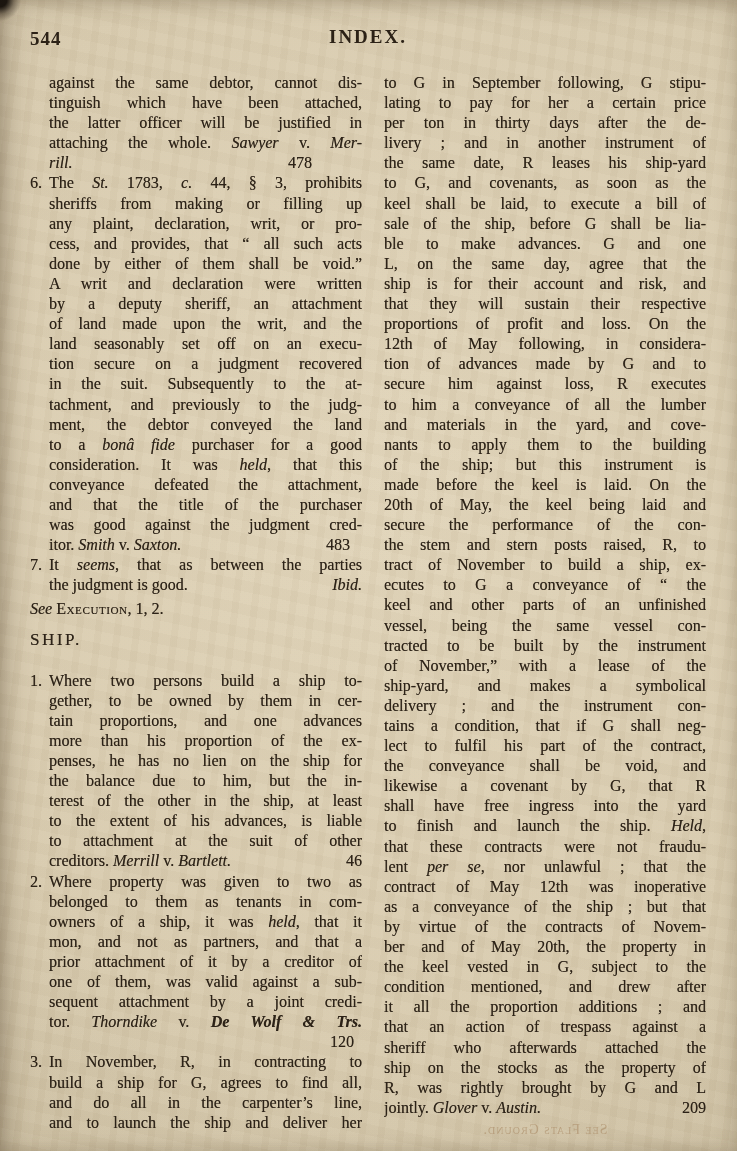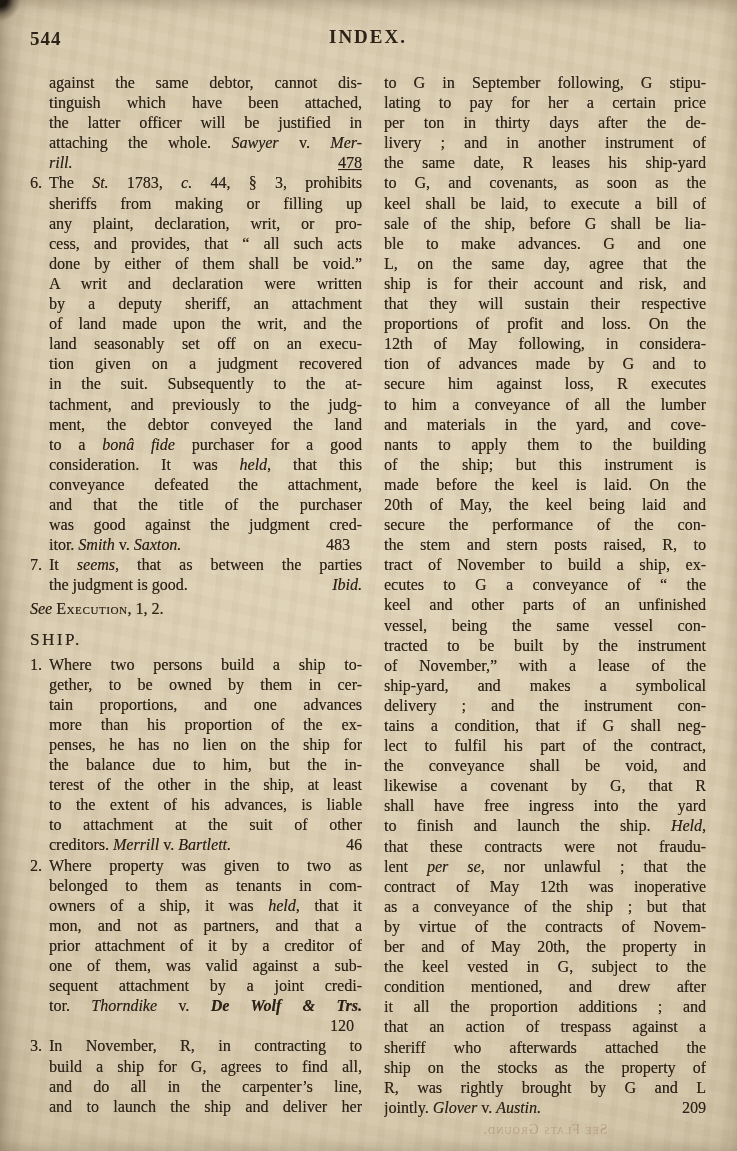--- a/index.html
+++ b/index.html
@@ -50,21 +50,21 @@
     font-size: 16px;
     text-shadow: 0.2px 0.2px 0.4px rgba(44,34,23,0.55);
   }
   .just { text-align: justify; text-align-last: justify; }
   .cont { padding-left: 19px; }
   .refline { display: flex; justify-content: space-between; }
   .refline .lpart { white-space: nowrap; }
   .refline .rpart { white-space: nowrap; }
   .center { }
   .see { margin-top: 4px; }
-  .heading { margin-top: 10px; margin-bottom: 5px; font-size: 17px; letter-spacing: 2.5px; }
+  .heading { margin-top: 10px; margin-bottom: 21px; font-size: 17px; letter-spacing: 2.5px; }
   .num { display: inline-block; min-width: 19px; }
   .sc { font-variant: small-caps; letter-spacing: 0.6px; }
   i.b { font-weight: bold; }
   .bleed {
     position: absolute; top: 1122px; left: 415px; width: 260px;
     text-align: center; font-size: 14px;
     font-variant: small-caps; letter-spacing: 1px;
     transform: scaleX(-1);
     color: rgba(146,104,62,0.38);
     filter: blur(0.5px);
@@ -83,32 +83,32 @@
 </div>
 
 <div class="page-body">
   <div class="col col-left" id="col-left">
       <div class="line just cont">against the same debtor, cannot dis-</div>
       <div class="line just cont">tinguish which have been attached,</div>
       <div class="line just cont">the latter officer will be justified in</div>
       <div class="line just cont">attaching the whole. <i>Sawyer</i> v. <i>Mer-</i></div>
       <div class="line refline cont">
         <span class="lpart"><i>rill.</i></span>
-        <span class="rpart" style=" text-decoration: underline;">478</span>
+        <span class="rpart" style="margin-right: 50px;">478</span>
       </div>
       <div class="line just"><span class="num">6.</span>The <i>St.</i> 1783, <i>c.</i> 44, § 3, prohibits</div>
       <div class="line just cont">sheriffs from making or filling up</div>
       <div class="line just cont">any plaint, declaration, writ, or pro-</div>
       <div class="line just cont">cess, and provides, that “ all such acts</div>
       <div class="line just cont">done by either of them shall be void.”</div>
       <div class="line just cont">A writ and declaration were written</div>
       <div class="line just cont">by a deputy sheriff, an attachment</div>
       <div class="line just cont">of land made upon the writ, and the</div>
       <div class="line just cont">land seasonably set off on an execu-</div>
-      <div class="line just cont">tion given on a judgment recovered</div>
+      <div class="line just cont">tion secure on a judgment recovered</div>
       <div class="line just cont">in the suit. Subsequently to the at-</div>
       <div class="line just cont">tachment, and previously to the judg-</div>
       <div class="line just cont">ment, the debtor conveyed the land</div>
       <div class="line just cont">to a <i>bonâ fide</i> purchaser for a good</div>
       <div class="line just cont">consideration. It was <i>held</i>, that this</div>
       <div class="line just cont">conveyance defeated the attachment,</div>
       <div class="line just cont">and that the title of the purchaser</div>
       <div class="line just cont">was good against the judgment cred-</div>
       <div class="line refline cont">
         <span class="lpart">itor. <i>Smith</i> v. <i>Saxton.</i></span>

